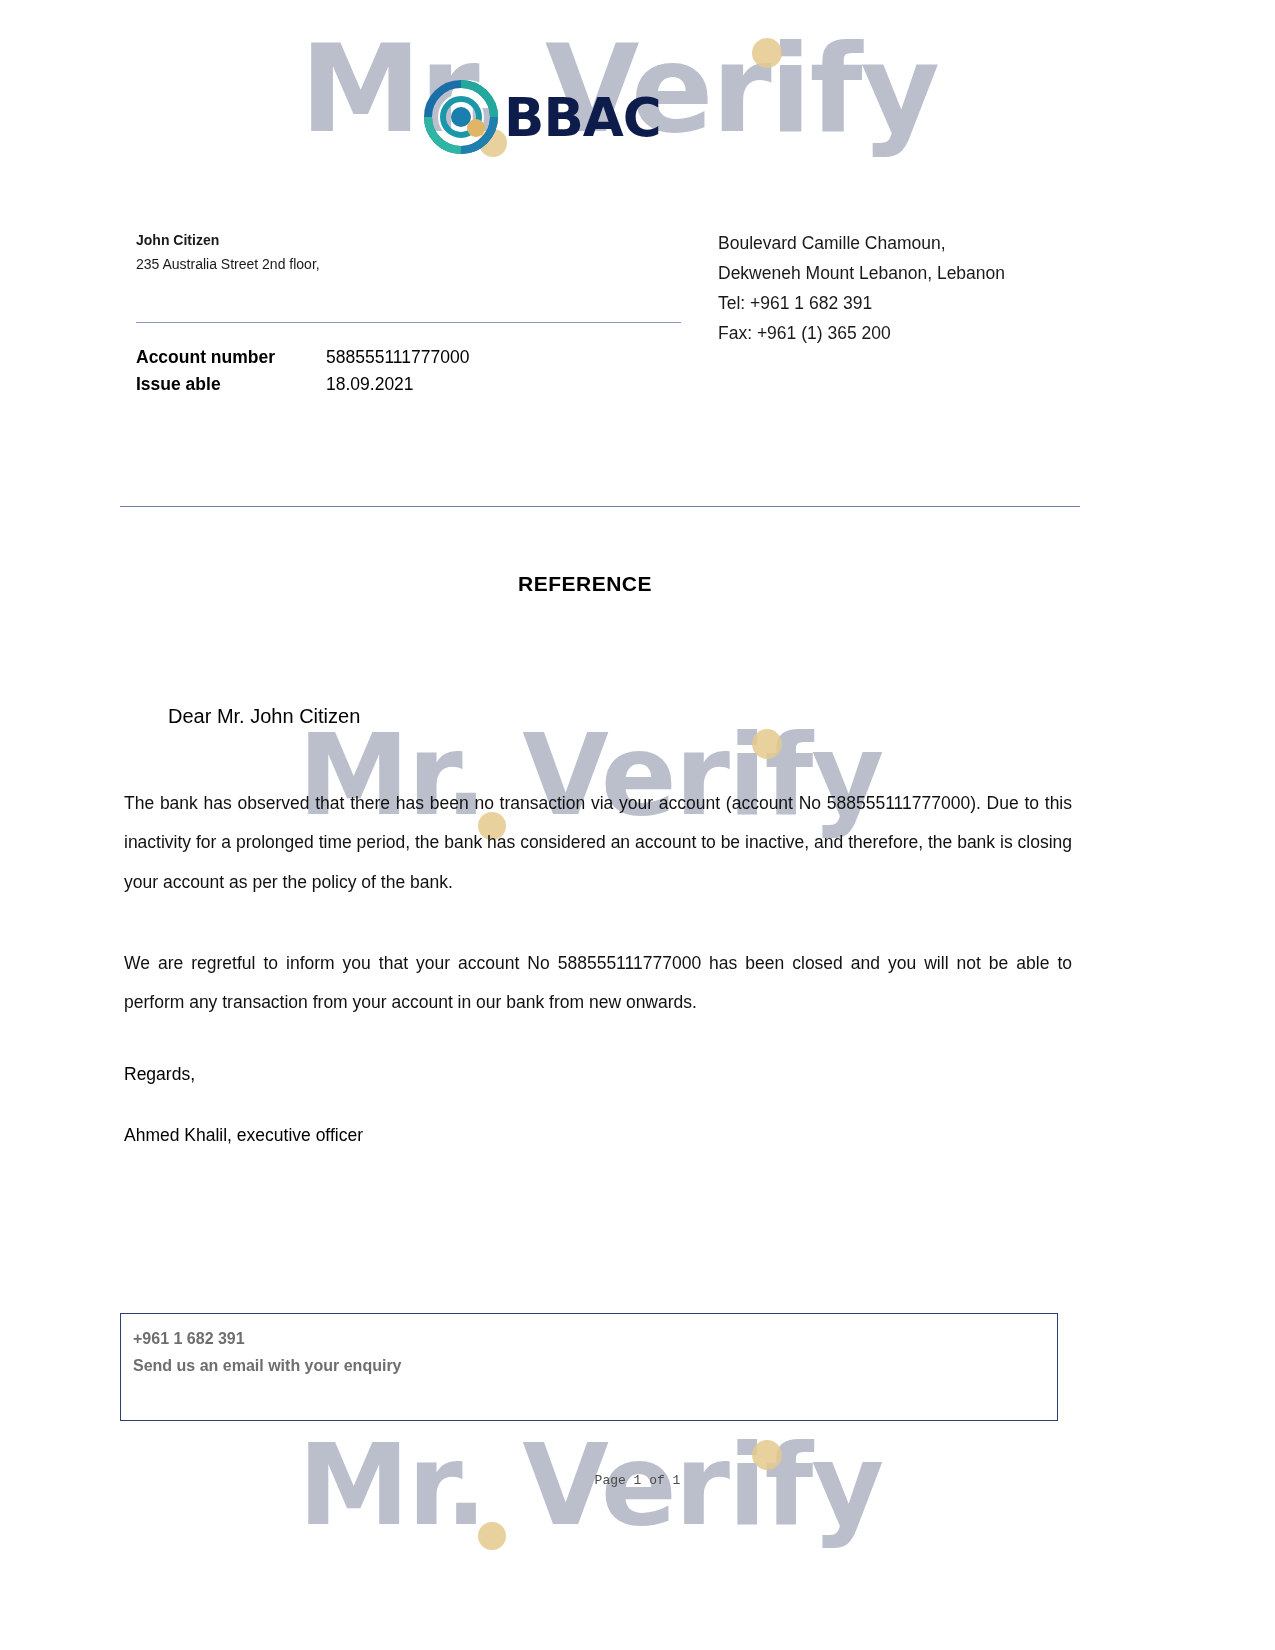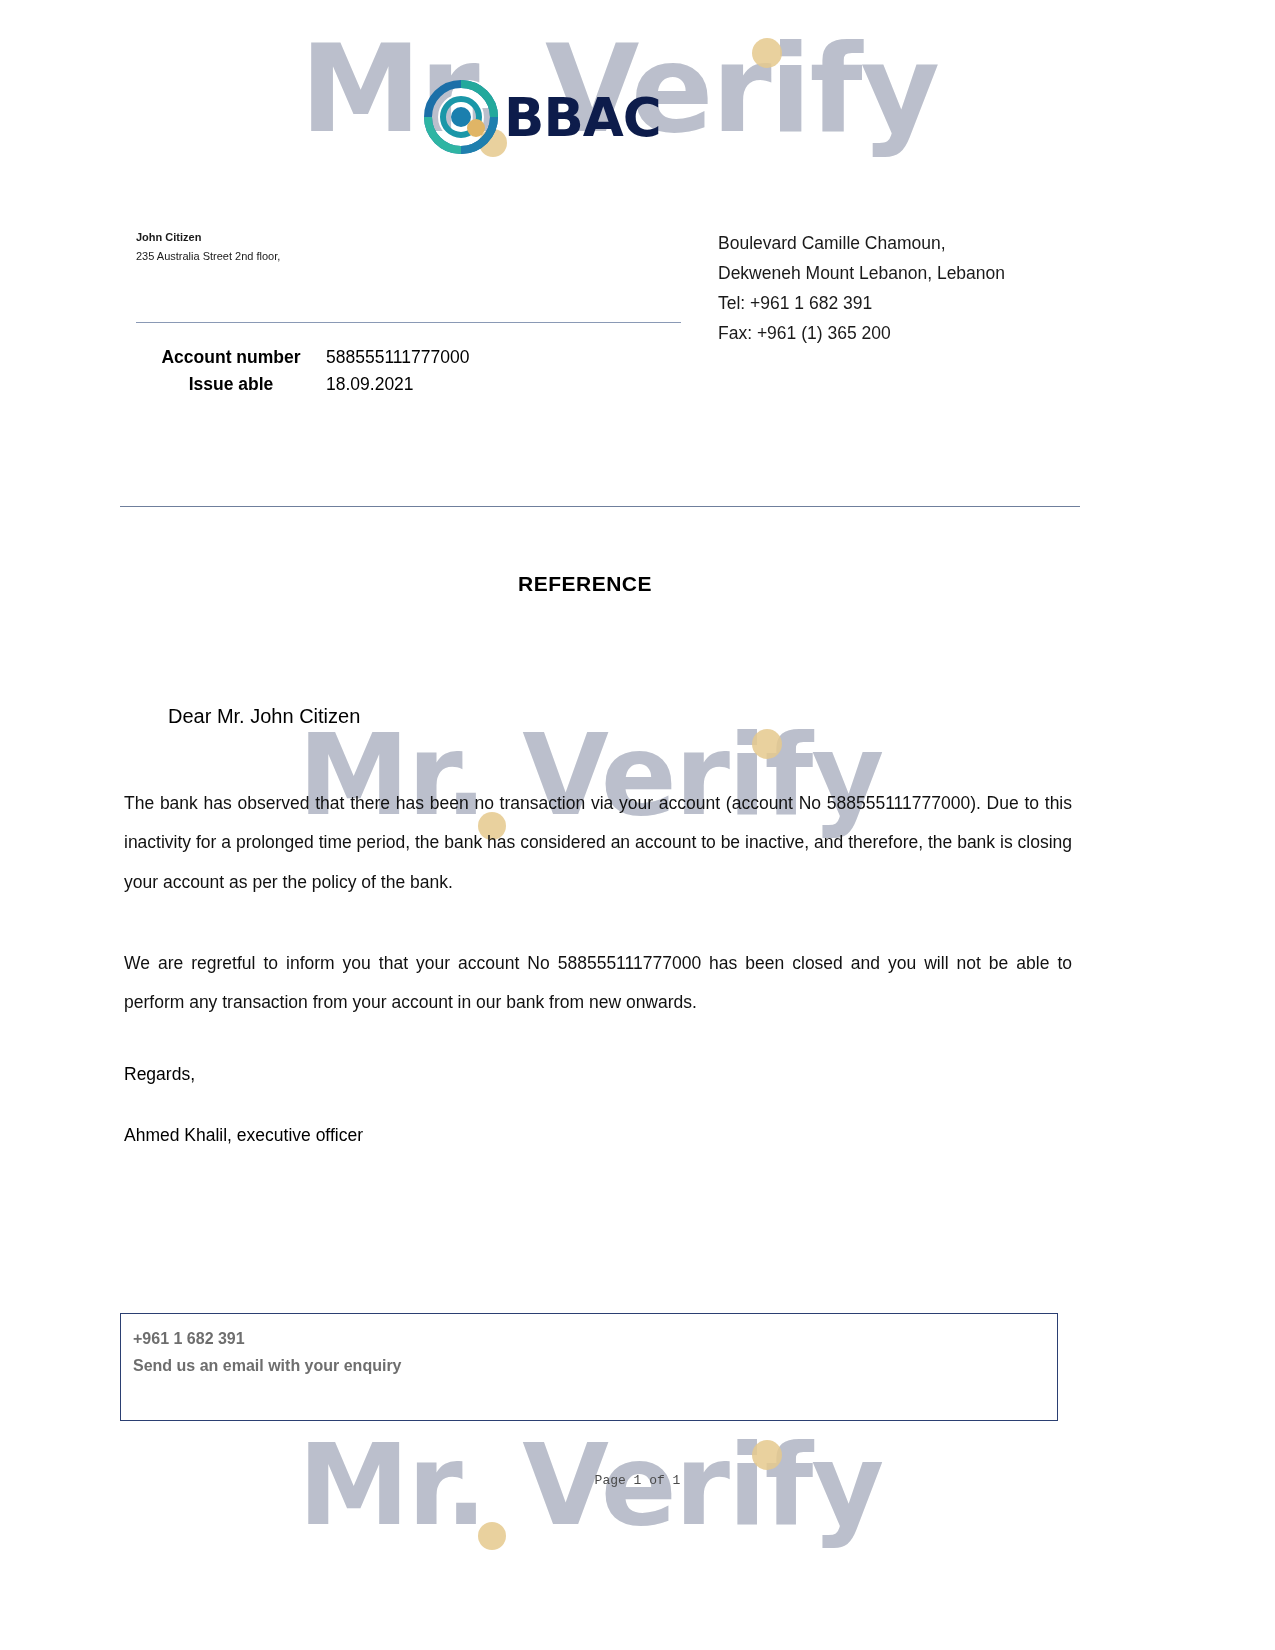--- a/index.html
+++ b/index.html
@@ -81,21 +81,21 @@
     margin-left: 6px;
     line-height: 1;
   }
 
   
   .addr-left {
     position: absolute;
     top: 228px;
     left: 136px;
     width: 500px;
-    font-size: 11px;
+    font-size: 14px;
     line-height: 1.72;
     color: #1a1a1a;
   }
   .addr-left .name {
     font-weight: 700;
   }
   .addr-right {
     position: absolute;
     top: 228px;
     left: 718px;
@@ -120,21 +120,20 @@
     left: 136px;
     font-size: 17.5px;
     line-height: 1.52;
   }
   .meta-row {
     display: flex;
   }
   .meta-label {
     font-weight: 700;
     width: 190px;
-    text-align: center;
   }
   .meta-value {
     font-weight: 400;
   }
 
   .hr-long {
     position: absolute;
     left: 120px;
     top: 506px;
     width: 960px;

